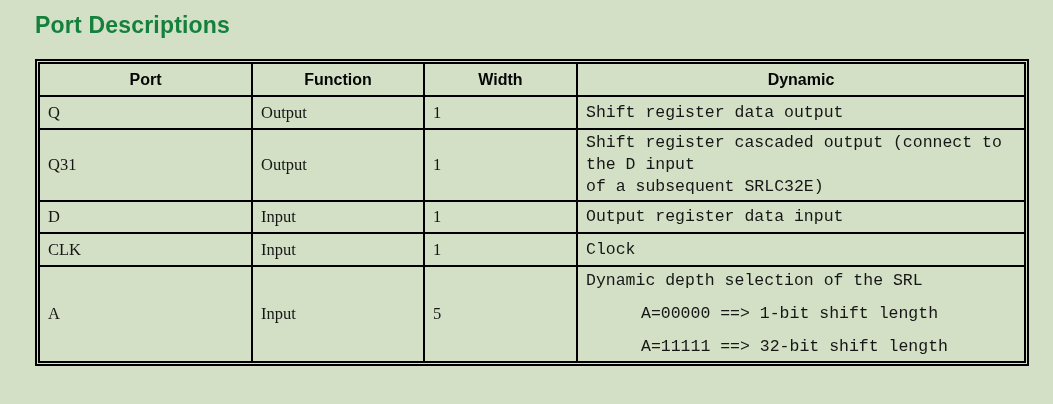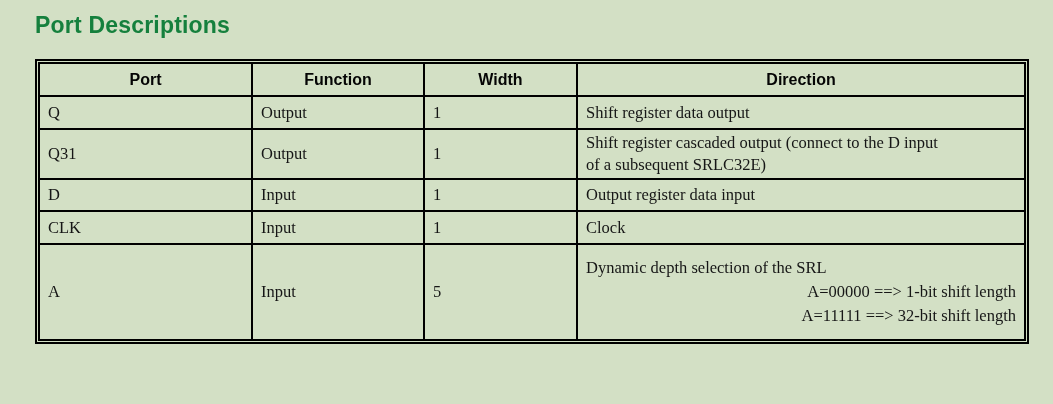--- a/index.html
+++ b/index.html
@@ -55,43 +55,43 @@
     font-size: 16px;
     font-weight: 700;
     color: #050505;
     text-align: center;
   }
   table.ports td {
     font-family: "Liberation Serif", "DejaVu Serif", serif;
     font-size: 16.5px;
     color: #161616;
   }
-  .fn-line { line-height: 22px; }
-  .fn-line.indent { margin-left: 55px; margin-top: 2px; text-align: right; }
+  .fn-line { line-height: 22px; font-family: Liberation Mono, monospace; }
+  .fn-line.indent { margin-left: 55px; margin-top: 11px; }
 </style>
 </head>
 <body>
 
 <div class="page">
   <h1 class="page-title">Port Descriptions</h1>
 
   <div class="table-wrap">
     <table class="ports">
       <colgroup>
         <col class="c-port">
           <col class="c-dir">
           <col class="c-width">
           <col class="c-fn">
       </colgroup>
       <thead>
         <tr class="h33">
           <th>Port</th>
           <th>Function</th>
           <th>Width</th>
-          <th>Direction</th>
+          <th>Dynamic</th>
         </tr>
       </thead>
       <tbody>
         <tr class="h33">
           <td>Q</td>
           <td>Output</td>
           <td>1</td>
           <td>
             <div class="fn-line">Shift register data output</div>
           </td>

